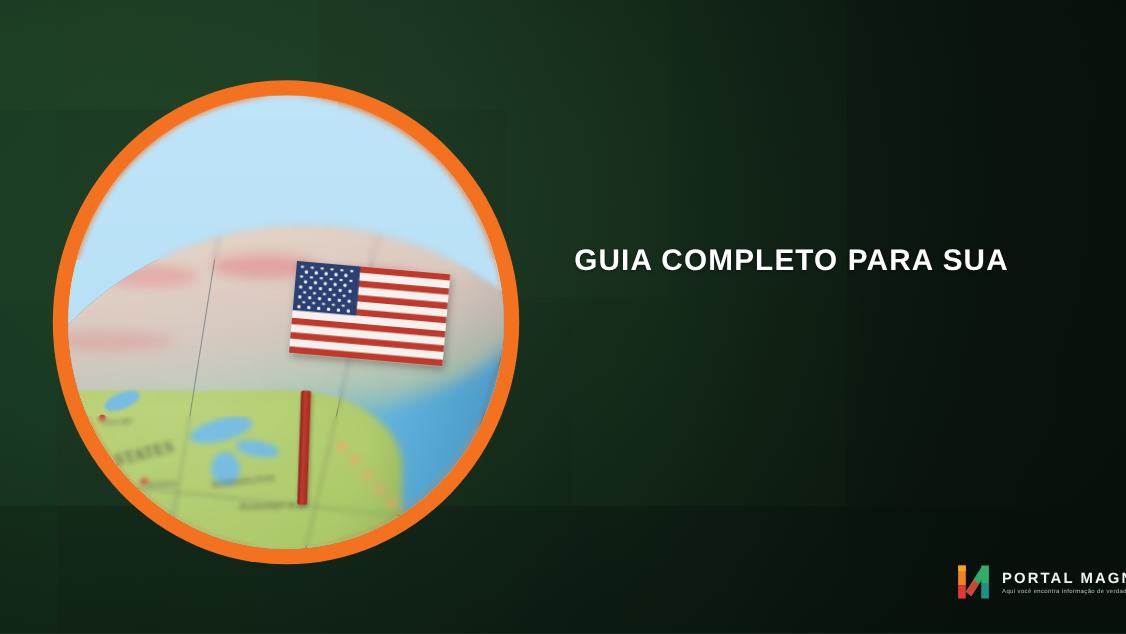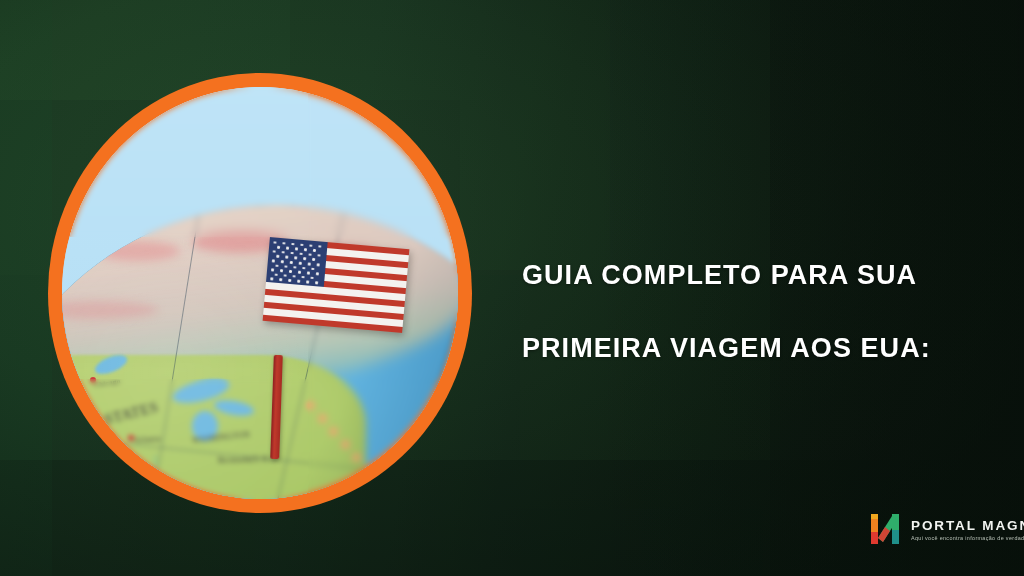--- a/index.html
+++ b/index.html
@@ -235,21 +235,21 @@
     width:445px;
     color:#ffffff;
     font-family:"Liberation Sans", sans-serif;
     font-weight:700;
     font-size:27px;
     line-height:34px;
     letter-spacing:1.05px;
     text-transform:uppercase;
     text-shadow: 0 1px 3px rgba(0,0,0,.42);
   }
-  .title span { display:block;margin-top:39px; }
+  .title span { display:block; }
 
   
   .logo {
     position:absolute;
     left:868px;
     top:510px;
     display:flex;
     align-items:center;
     gap:9px;
   }
@@ -423,21 +423,20 @@
               <div class="star" style="top: 40.4px; left: 49px;"></div>
             </div>
         </div>
       </div>
 
     </div>
   </div>
 
   <div class="title">
     <span>GUIA COMPLETO PARA SUA</span>
-    <span>PRIMEIRA VIAGEM AOS EUA:</span>
   </div>
 
   <div class="logo">
     <div class="logo-mark">
       <svg viewBox="0 0 34 38" width="34" height="38" aria-hidden="true">
         <path d="M3 4 L10 4 L10 22 L3 22 Z" fill="#f0821f"></path>
         <path d="M3 22 L10 22 L10 34 L3 34 Z" fill="#e03a2f"></path>
         <path d="M24 4 L31 4 L31 20 L24 20 Z" fill="#2fae6b"></path>
         <path d="M24 20 L31 20 L31 34 L24 34 Z" fill="#1f8f8a"></path>
         <path d="M10 28 L24 6 L29 10 L15 32 Z" fill="#2fae6b"></path>

